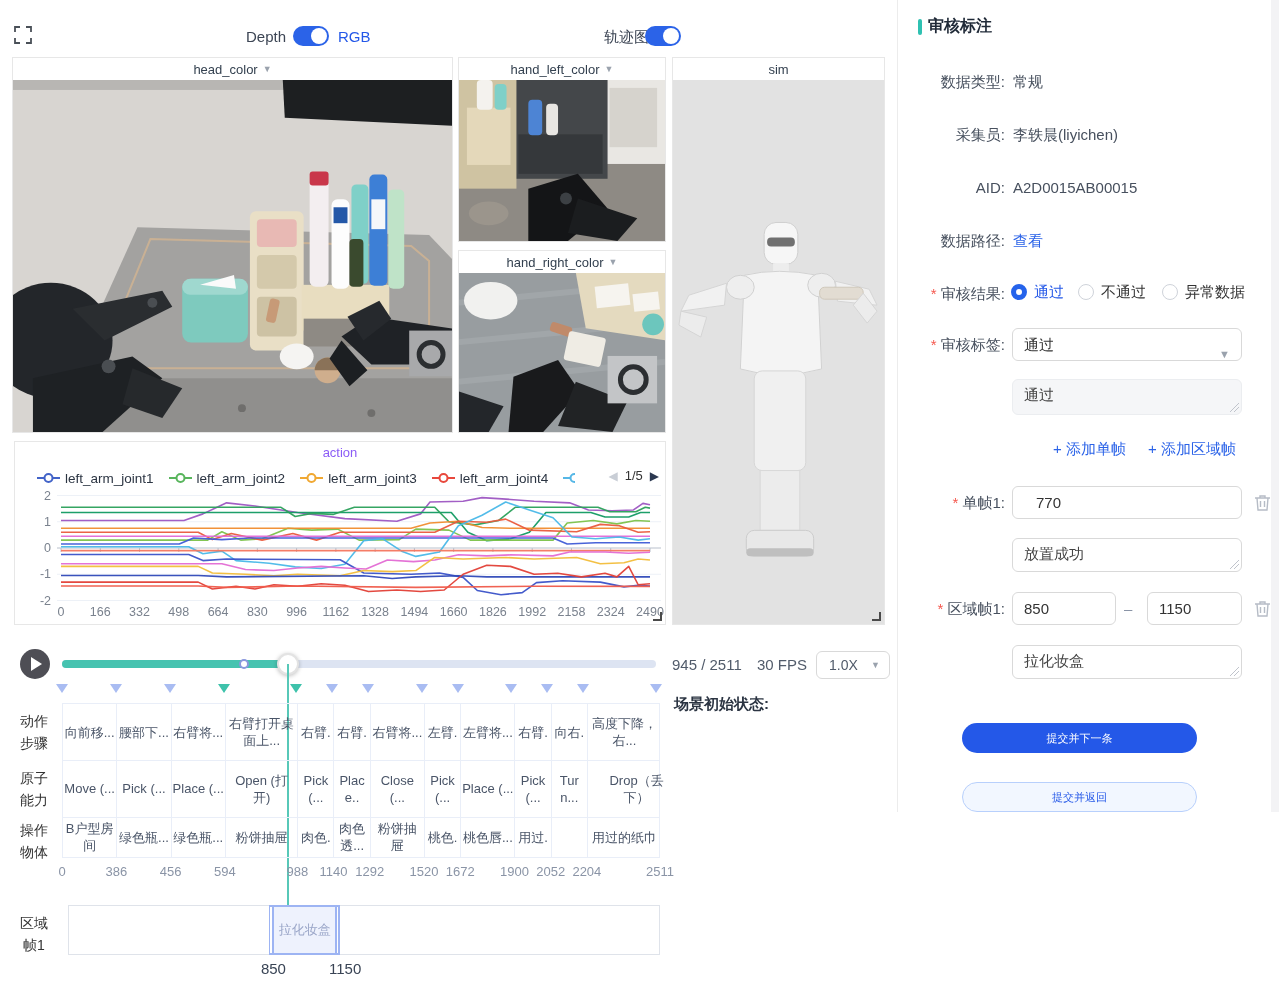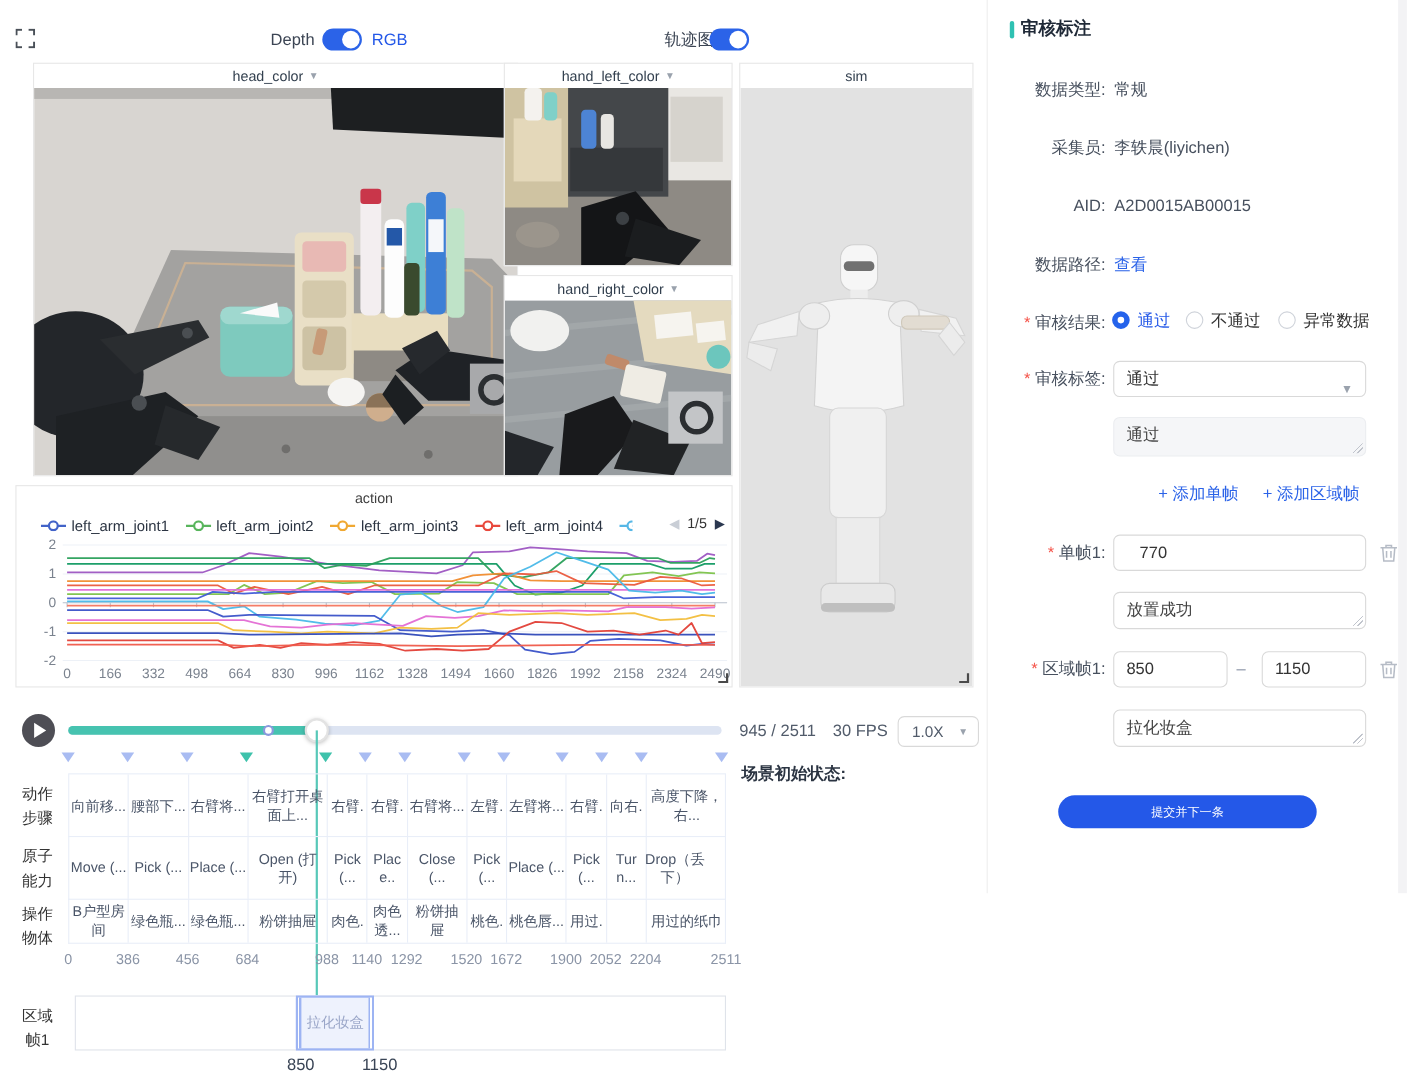--- a/index.html
+++ b/index.html
@@ -12,21 +12,21 @@
   .tb-label{position:absolute;font-size:15px;color:#3c4554;line-height:20px;}
   .tb-blue{color:#2458e8;}
   
   .cam{position:absolute;border:1px solid #e7e7e7;background:#fff;box-sizing:border-box;}
   .cam-head{height:22px;display:flex;align-items:center;justify-content:center;font-size:13px;color:#33404f;cursor:pointer;}
   .chev{font-size:9px;color:#9aa2ad;margin-left:5px;}
   .cam-body{position:absolute;left:0;right:0;bottom:0;top:22px;overflow:hidden;}
   .cam-body svg{display:block;width:100%;height:100%;}
   
   #action-panel{position:absolute;left:14px;top:441px;width:652px;height:184px;border:1px solid #e7e7e7;background:#fff;box-sizing:border-box;overflow:hidden;}
-  #chart-title{height:21px;display:flex;align-items:center;justify-content:center;font-size:13px;color:#404040;}
+  #chart-title{height:21px;display:flex;align-items:center;justify-content:center;font-size:13px;color:#8b5cf6;}
   #legend{position:absolute;left:22px;top:24px;right:90px;height:24px;display:flex;align-items:center;gap:15px;overflow:hidden;}
   .leg-item{display:flex;align-items:center;gap:5px;font-size:13.5px;color:#2b3442;white-space:nowrap;cursor:pointer;}
   #pager{position:absolute;right:6px;top:26px;display:flex;align-items:center;gap:7px;font-size:13px;color:#333;}
   .pg-l{color:#c9ced6;font-size:12px;cursor:pointer;}
   .pg-r{color:#2b3850;font-size:12px;cursor:pointer;}
   .corner{position:absolute;right:2px;bottom:2px;}
   
   #play-btn{position:absolute;left:20px;top:649px;width:30px;height:30px;border-radius:50%;background:#4e4e55;cursor:pointer;}
   #play-btn::after{content:"";position:absolute;left:11px;top:8px;border-left:11px solid #fff;border-top:7px solid transparent;border-bottom:7px solid transparent;}
   #slider-track{position:absolute;left:62px;top:660px;width:594px;height:8px;border-radius:4px;background:#dde4f2;cursor:pointer;}
@@ -89,21 +89,21 @@
 
   <svg class="abs" style="left:14px;top:26px" width="18" height="18" viewBox="0 0 18 18">
     <path d="M1,6 V1 H6 M12,1 H17 V6 M17,12 V17 H12 M6,17 H1 V12" fill="none" stroke="#4a5058" stroke-width="1.8"></path>
   </svg>
   <div class="tb-label" style="left:246px;top:27px">Depth</div>
   <div class="toggle" style="left:293px;top:26px"></div>
   <div class="tb-label tb-blue" style="left:338px;top:27px">RGB</div>
   <div class="tb-label" style="left:604px;top:27px">轨迹图</div>
   <div class="toggle" style="left:645px;top:26px"></div>
 
-  <div class="cam" style="left:30px;top:57px;width:441px;height:376px">
+  <div class="cam" style="left:12px;top:57px;width:441px;height:376px">
     <div class="cam-head">
       <span>head_color</span>
       <span class="chev">▼</span>
     </div>
     <div class="cam-body">
       <svg viewBox="0 0 441 354" preserveAspectRatio="none">
         <rect width="441" height="354" fill="#d8d5d1"></rect>
         <rect width="441" height="10" fill="#b8b6b3"></rect>
         <polygon points="271,0 441,0 441,46 273,38" fill="#1d1f21"></polygon>
         <polygon points="125,148 418,156 441,180 441,310 52,310" fill="#a3a2a0"></polygon>
@@ -387,41 +387,41 @@
         <div class="tcell" style="left: 54.2987px; width: 54.2987px;">Pick (...</div>
         <div class="tcell" style="left: 108.597px; width: 54.2987px;">Place (...</div>
         <div class="tcell" style="left: 162.896px; width: 72.3982px;">Open (打开)</div>
         <div class="tcell" style="left: 235.294px; width: 36.1991px;">Pick (...</div>
         <div class="tcell" style="left: 271.493px; width: 36.1991px;">Place..</div>
         <div class="tcell" style="left: 307.693px; width: 54.2987px;">Close (...</div>
         <div class="tcell" style="left: 361.991px; width: 36.1991px;">Pick (...</div>
         <div class="tcell" style="left: 398.19px; width: 54.2987px;">Place (...</div>
         <div class="tcell" style="left: 452.489px; width: 36.1991px;">Pick (...</div>
         <div class="tcell" style="left: 488.688px; width: 36.1991px;">Turn...</div>
-        <div class="tcell" style="left: 514px; width: 73.1127px;">Drop（丢下）</div>
+        <div class="tcell" style="left: 537px; width: 73.1127px;">Drop（丢下）</div>
       </div>
       <div class="tlabel" style="top: 819px;">操作物体</div>
       <div class="trow" style="top: 817px; height: 41px;">
         <div class="tcell" style="left: 0px; width: 54.2987px;">B户型房间</div>
         <div class="tcell" style="left: 54.2987px; width: 54.2987px;">绿色瓶...</div>
         <div class="tcell" style="left: 108.597px; width: 54.2987px;">绿色瓶...</div>
         <div class="tcell" style="left: 162.896px; width: 72.3982px;">粉饼抽屉</div>
         <div class="tcell" style="left: 235.294px; width: 36.1991px;">肉色.</div>
         <div class="tcell" style="left: 271.493px; width: 36.1991px;">肉色透...</div>
         <div class="tcell" style="left: 307.693px; width: 54.2987px;">粉饼抽屉</div>
         <div class="tcell" style="left: 361.991px; width: 36.1991px;">桃色.</div>
         <div class="tcell" style="left: 398.19px; width: 54.2987px;">桃色唇...</div>
         <div class="tcell" style="left: 452.489px; width: 36.1991px;">用过.</div>
         <div class="tcell" style="left: 488.688px; width: 36.1991px;"></div>
         <div class="tcell" style="left: 524.887px; width: 73.1127px;">用过的纸巾</div>
       </div>
       <div class="axis-num" style="left: 62px;">0</div>
       <div class="axis-num" style="left: 116.299px;">386</div>
       <div class="axis-num" style="left: 170.597px;">456</div>
-      <div class="axis-num" style="left: 224.896px;">684</div>
+      <div class="axis-num" style="left: 224.896px;">594</div>
       <div class="axis-num" style="left: 297.294px;">988</div>
       <div class="axis-num" style="left: 333.493px;">1140</div>
       <div class="axis-num" style="left: 369.693px;">1292</div>
       <div class="axis-num" style="left: 423.991px;">1520</div>
       <div class="axis-num" style="left: 460.19px;">1672</div>
       <div class="axis-num" style="left: 514.489px;">1900</div>
       <div class="axis-num" style="left: 550.688px;">2052</div>
       <div class="axis-num" style="left: 586.887px;">2204</div>
       <div class="axis-num" style="left: 660px;">2511</div>
     </div>
@@ -490,15 +490,16 @@
     <input class="p-input" style="left: 249px; top: 592px; width: 95px;" value="1150">
     <svg class="trash" style="top:600px" viewBox="0 0 17 18">
       <path d="M1,4 H16 M6,4 V2 H11 V4 M3,4 L4,16 H13 L14,4 M6.5,7 V13 M10.5,7 V13" fill="none" stroke="#b6bcc6" stroke-width="1.4"></path>
     </svg>
 
     <div class="p-note note-white" style="top:645px;height:34px">
       <span>拉化妆盒</span><span class="rs"></span>
     </div>
 
     <div class="btn btn-primary" style="top:723px">提交并下一条</div>
+    <div class="btn btn-secondary" style="top:782px">提交并返回</div>
   </div>
   <div id="panel-scrollbar"></div>
 </div>
 
 </body></html>

